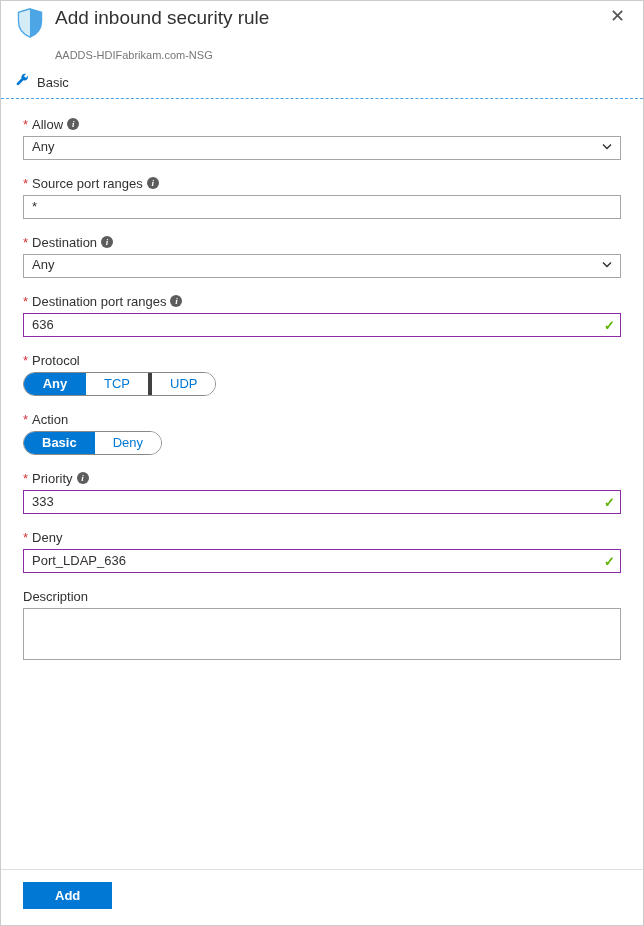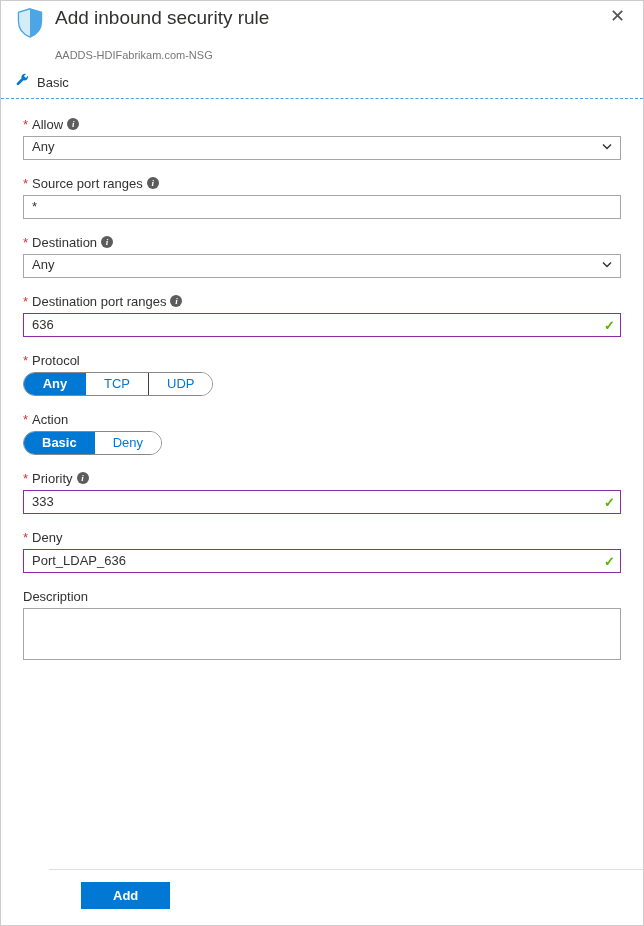--- a/index.html
+++ b/index.html
@@ -82,32 +82,31 @@
       border: 1px solid #8a8886;
       border-radius: 14px;
       overflow: hidden;
       height: 24px;
     }
     .seg-btn {
       display: inline-flex; align-items:center; justify-content:center;
       padding: 0 18px; font-size: 13px; border: none; background: #fff;
       color: #0078d4; cursor: pointer; height: 100%;
     }
-    .seg-btn:not(:last-child){ border-right: 1px solid #404040; }
+    .seg-btn:not(:last-child){ border-right: 4px solid #404040; }
     .seg-btn.active {
       background: #0078d4; color: #fff; font-weight: 600;
       border-right: none;
     }
     .seg-group .seg-btn.active + .seg-btn { border-left: none; }
     .seg-group.proto .seg-btn { min-width: 62px; }
     .seg-group.action .seg-btn { min-width: 64px; }
     .footer {
       border-top: 1px solid #e1dfdd;
-      padding: 12px 22px 16px 32px;
-      margin-left: 48px;
+      padding: 12px 22px 16px 22px;
     }
     .add-btn {
       background: #0078d4; color: #fff; border: none;
       font-size: 13px; font-weight: 600;
       padding: 6px 32px; cursor: pointer;
     }
   </style>
 </head>
 <body>
 

